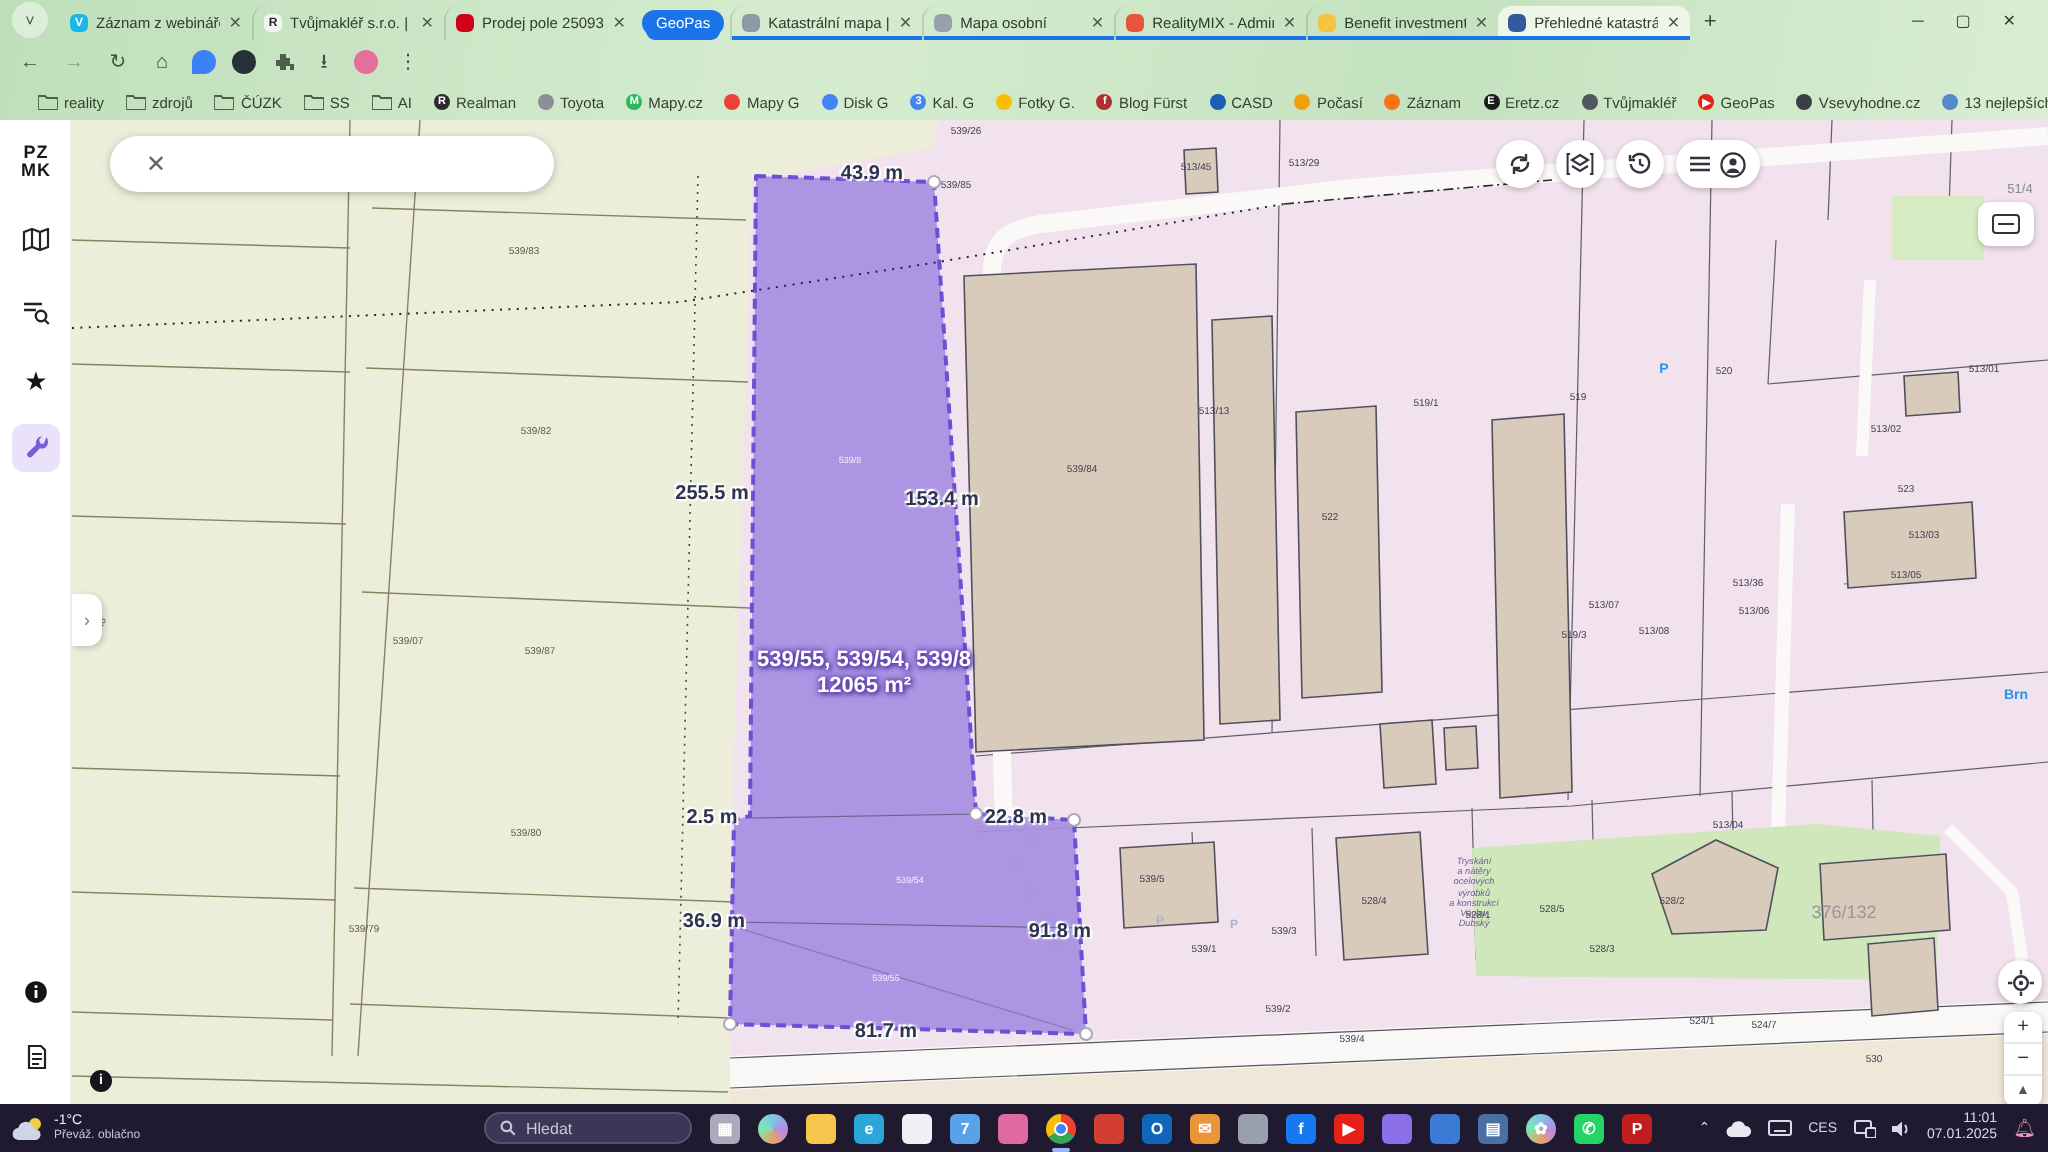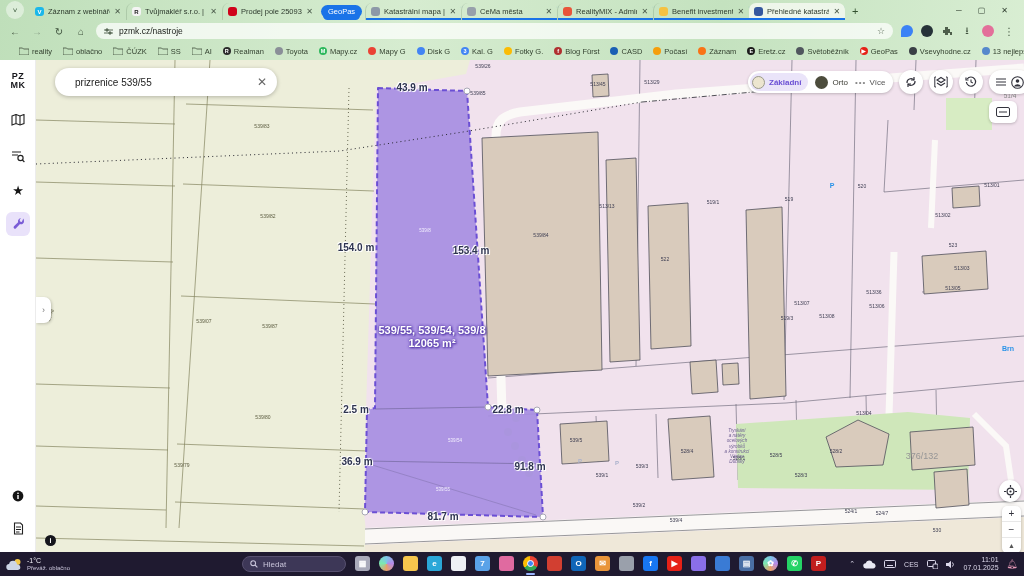--- a/index.html
+++ b/index.html
@@ -94,21 +94,21 @@
     box-shadow:1px 1px 3px rgba(0,0,0,.2);display:flex;align-items:center;justify-content:center;
     font-size:9px;color:#777;}
   #mapinfo{position:absolute;left:9px;top:475px;width:11px;height:11px;border-radius:50%;background:#15151c;
     color:#fff;font-size:7px;display:flex;align-items:center;justify-content:center;font-weight:700;}
   
   #taskbar{position:absolute;left:0;top:552px;width:1024px;height:24px;background:#1f1a30;
     display:flex;align-items:center;padding:0 6px;color:#e8e8f0;}
   #weather{display:flex;align-items:center;gap:5px;width:150px;flex:none;}
   #weather .t1{font-size:7px;line-height:8px;color:#f2f2f8;}
   #weather .t2{font-size:6px;line-height:7px;color:#c9c5da;}
-  #tbcenter{display:flex;align-items:flex-start;gap:9px;margin-left:62px;}
+  #tbcenter{display:flex;align-items:center;gap:9px;margin-left:62px;}
   #tbsearch{width:104px;height:16px;border-radius:8px;background:#3d3757;border:1px solid #57506f;
     display:flex;align-items:center;gap:5px;padding:0 7px;font-size:8px;color:#c9c5da;}
   .tbicon{width:15px;height:15px;border-radius:3px;flex:none;display:flex;align-items:center;justify-content:center;
     font-size:8px;color:#fff;font-weight:700;position:relative;}
   .tbicon.activeapp::after{content:"";position:absolute;bottom:-4px;left:3px;width:9px;height:2px;border-radius:1px;background:#9ab4ff;}
   #tbstart{display:grid;grid-template-columns:6px 6px;grid-template-rows:6px 6px;gap:1px;background:none!important;}
   #tbstart i{background:#4cc2ff;border-radius:1px;}
   #tray{margin-left:auto;display:flex;align-items:center;gap:8px;font-size:7px;color:#dcd8ea;}
   #clock{text-align:right;font-size:7px;line-height:8px;}
   .belldot{color:#e89ab8;font-size:9px;}
@@ -136,21 +136,21 @@
           <span class="cls">✕</span>
         </div>
         <div class="tabgroup" style="background: rgb(26, 115, 232);">GeoPas</div>
         <div class="tab grouped">
           <span class="fav" style="background: rgb(141, 153, 168);"></span>
           <span class="ttl">Katastrální mapa | GeoPas</span>
           <span class="cls">✕</span>
         </div>
         <div class="tab grouped">
           <span class="fav" style="background: rgb(151, 160, 171);"></span>
-          <span class="ttl">CeMa města</span>
+          <span class="ttl">Mapa osobní</span>
           <span class="cls">✕</span>
         </div>
         <div class="tab grouped">
           <span class="fav" style="background: rgb(232, 85, 58);"></span>
           <span class="ttl">RealityMIX - Administrační</span>
           <span class="cls">✕</span>
         </div>
         <div class="tab grouped">
           <span class="fav" style="background: rgb(245, 194, 66);"></span>
           <span class="ttl">Benefit investment, a.s. (Bv</span>
@@ -167,31 +167,20 @@
       <span>─</span>
       <span>▢</span>
       <span>✕</span>
     </div>
   </div>
   <div id="addressbar">
     <span class="navic">←</span>
     <span class="navic dim">→</span>
     <span class="navic">↻</span>
     <span class="navic">⌂</span>
-    <div id="urlpill">
-      <svg width="9" height="9" viewBox="0 0 9 9">
-        <g stroke="#5b6b58" stroke-width="1" fill="none">
-            <path d="M0 3h9M0 6h9"></path>
-            <circle cx="3" cy="3" r="1.2" fill="#5b6b58"></circle>
-            <circle cx="6" cy="6" r="1.2" fill="#5b6b58"></circle>
-          </g>
-      </svg>
-      <span class="url">pzmk.cz/nastroje</span>
-      <span class="star">☆</span>
-    </div>
     <span class="extic" style="background:#3b82f6;border-radius:50% 50% 50% 0;"></span>
     <span class="extic" style="background:#263238;"></span>
     <svg width="11" height="11" viewBox="0 0 11 11">
       <path d="M4 1h3v2h2v3h2v3H9v-2H7v2H4V7H2V4h2z" fill="#4e5e4b"></path>
     </svg>
     <span class="navic">⭳</span>
     <span class="extic" style="background:#e36f9a;"></span>
     <span class="navic">⋮</span>
   </div>
   <div id="bookmarks">
@@ -212,21 +201,21 @@
         <span class="bm">
           <svg width="10" height="8" viewBox="0 0 10 8">
             <path d="M0 1h3.5l1 1H10v6H0z" fill="none" stroke="#4e5e4b" stroke-width=".9"></path>
           </svg>
           <span>reality</span>
         </span>
         <span class="bm">
           <svg width="10" height="8" viewBox="0 0 10 8">
             <path d="M0 1h3.5l1 1H10v6H0z" fill="none" stroke="#4e5e4b" stroke-width=".9"></path>
           </svg>
-          <span>oblačno</span>
+          <span>zdrojů</span>
         </span>
         <span class="bm">
           <svg width="10" height="8" viewBox="0 0 10 8">
             <path d="M0 1h3.5l1 1H10v6H0z" fill="none" stroke="#4e5e4b" stroke-width=".9"></path>
           </svg>
           <span>ČÚZK</span>
         </span>
         <span class="bm">
           <svg width="10" height="8" viewBox="0 0 10 8">
             <path d="M0 1h3.5l1 1H10v6H0z" fill="none" stroke="#4e5e4b" stroke-width=".9"></path>
@@ -282,21 +271,21 @@
         <span class="bm">
           <span class="dot" style="background: rgb(249, 115, 22);"></span>
           <span>Záznam</span>
         </span>
         <span class="bm">
           <span class="dot" style="background: rgb(28, 28, 28);">E</span>
           <span>Eretz.cz</span>
         </span>
         <span class="bm">
           <span class="dot" style="background: rgb(80, 86, 94);"></span>
-          <span>Světoběžník</span>
+          <span>Tvůjmakléř</span>
         </span>
         <span class="bm">
           <span class="dot" style="background: rgb(230, 33, 23);">▶</span>
           <span>GeoPas</span>
         </span>
         <span class="bm">
           <span class="dot" style="background: rgb(58, 63, 70);"></span>
           <span>Vsevyhodne.cz</span>
         </span>
         <span class="bm">
@@ -434,22 +423,22 @@
       <g fill="#fff" stroke="#a9a9b5" stroke-width="1">
         <circle cx="431" cy="31" r="3"></circle>
           <circle cx="452" cy="347" r="3"></circle>
           <circle cx="501" cy="350" r="3"></circle>
         <circle cx="329" cy="452" r="3"></circle>
           <circle cx="507" cy="457" r="3"></circle>
       </g>
     </svg>
 
     <div id="maplabels">
-        <span class="lab lab-m" style="left: 356px; top: 27px; padding-left: 40px;">43.9 m</span>
-        <span class="lab lab-m" style="left: 320px; top: 187px;">154.0 m</span>
+        <span class="lab lab-m" style="left: 380px; top: 27px; padding-left: 40px;">43.9 m</span>
+        <span class="lab lab-m" style="left: 320px; top: 187px;">255.5 m</span>
         <span class="lab lab-m" style="left: 435px; top: 190px;">153.4 m</span>
         <span class="lab lab-m" style="left: 320px; top: 349px;">2.5 m</span>
         <span class="lab lab-m" style="left: 472px; top: 349px;">22.8 m</span>
         <span class="lab lab-m" style="left: 321px; top: 401px;">36.9 m</span>
         <span class="lab lab-m" style="left: 494px; top: 406px;">91.8 m</span>
         <span class="lab lab-m" style="left: 407px; top: 456px;">81.7 m</span>
         <span class="lab lab-sel" style="left: 396px; top: 270px;">539/55, 539/54, 539/8</span>
         <span class="lab lab-sel" style="left: 396px; top: 283px;">12065 m²</span>
         <span class="lab lab-pw" style="left: 389px; top: 170px;">539/8</span>
         <span class="lab lab-pw" style="left: 419px; top: 380px;">539/54</span>
@@ -506,39 +495,24 @@
         <div>Tryskání</div>
         <div>a nátěry</div>
         <div>ocelových</div>
         <div>výrobků</div>
         <div>a konstrukcí</div>
         <div>Václav</div>
         <div>Dubský</div>
       </div>
 
     <div id="searchpill">
-      <input value="prizrenice 539/55" style="">
       <span class="x">✕</span>
     </div>
 
     <div id="topctrls">
-      <div id="basemappill">
-        <span id="bm-basic">
-          <span class="circ"></span>
-          <span>Základní</span>
-        </span>
-        <span id="bm-orto">
-          <span class="circ"></span>
-          <span>Orto</span>
-        </span>
-        <span id="bm-more">
-          <span style="letter-spacing:1px;color:#888;">•••</span>
-          <span>Více</span>
-        </span>
-      </div>
       <div class="cbtn">
         <svg width="12" height="12" viewBox="0 0 12 12">
           <path d="M2 7a4 4 0 0 1 7-3" fill="none" stroke="#33333d" stroke-width="1.2"></path>
           <path d="M9 1v3H6" fill="none" stroke="#33333d" stroke-width="1.2"></path>
           <path d="M10 5a4 4 0 0 1-7 3" fill="none" stroke="#33333d" stroke-width="1.2"></path>
           <path d="M3 11V8h3" fill="none" stroke="#33333d" stroke-width="1.2"></path>
         </svg>
       </div>
       <div class="cbtn">
         <svg width="14" height="12" viewBox="0 0 14 12">

